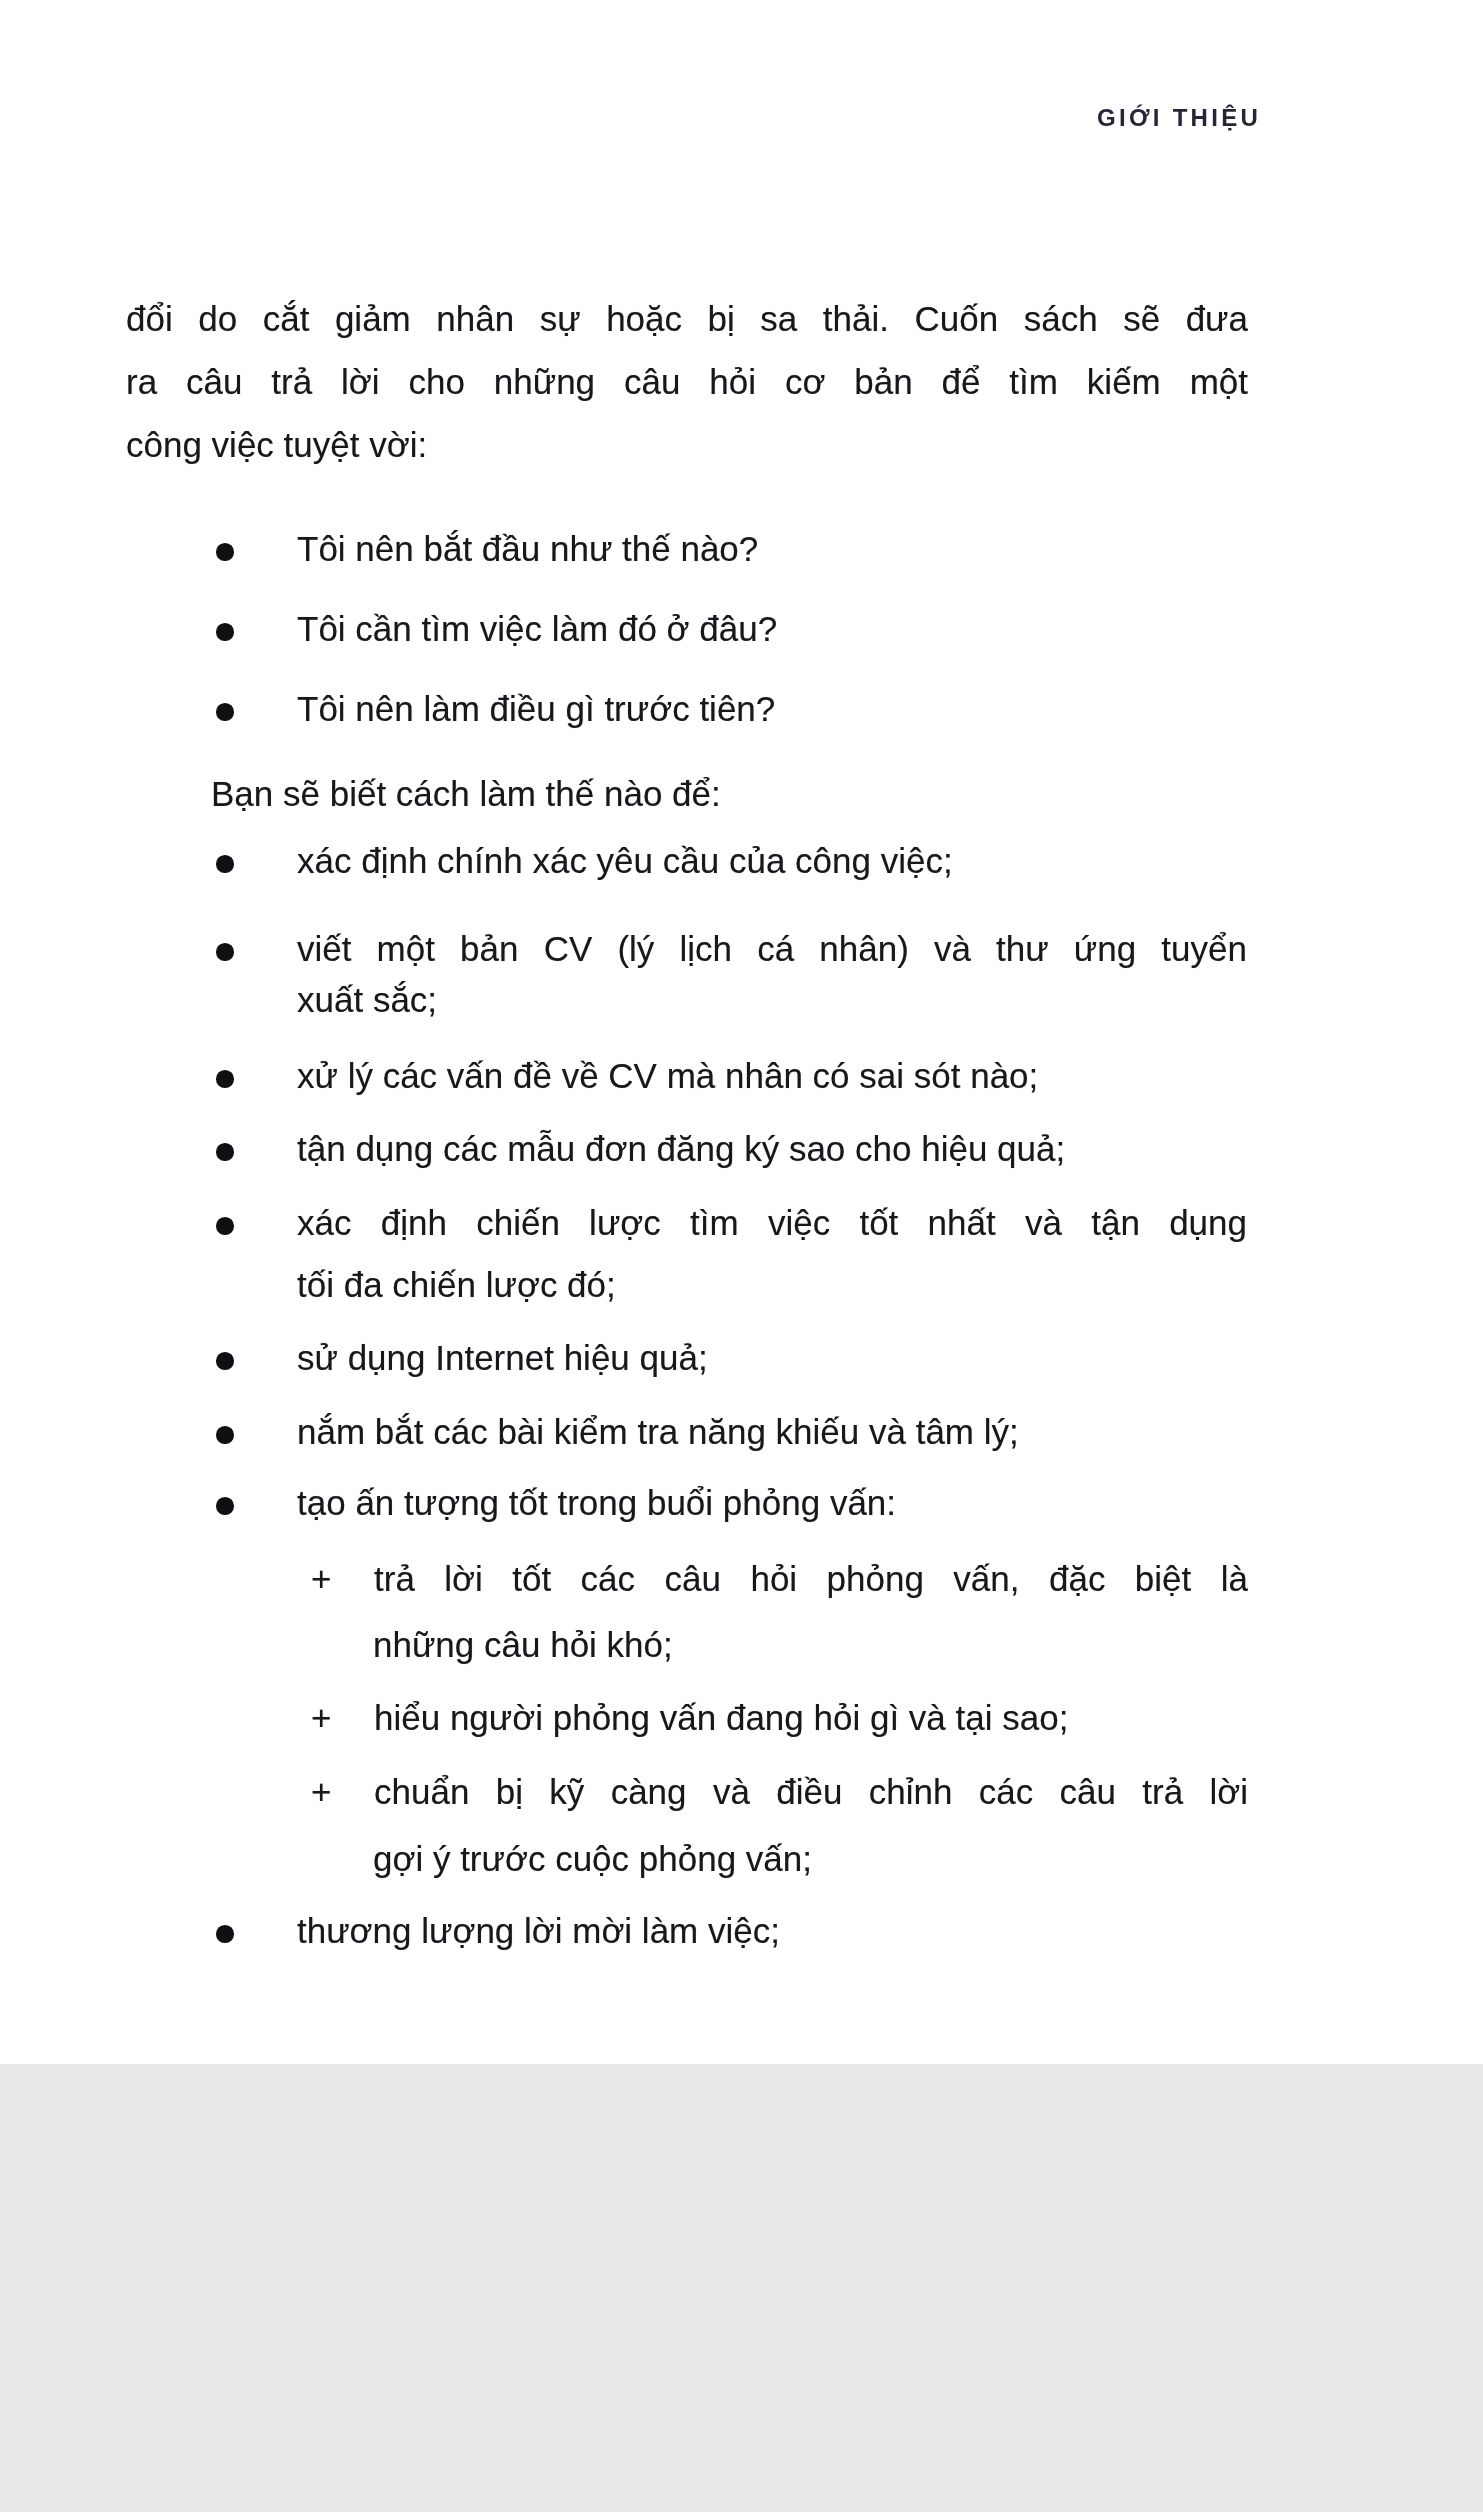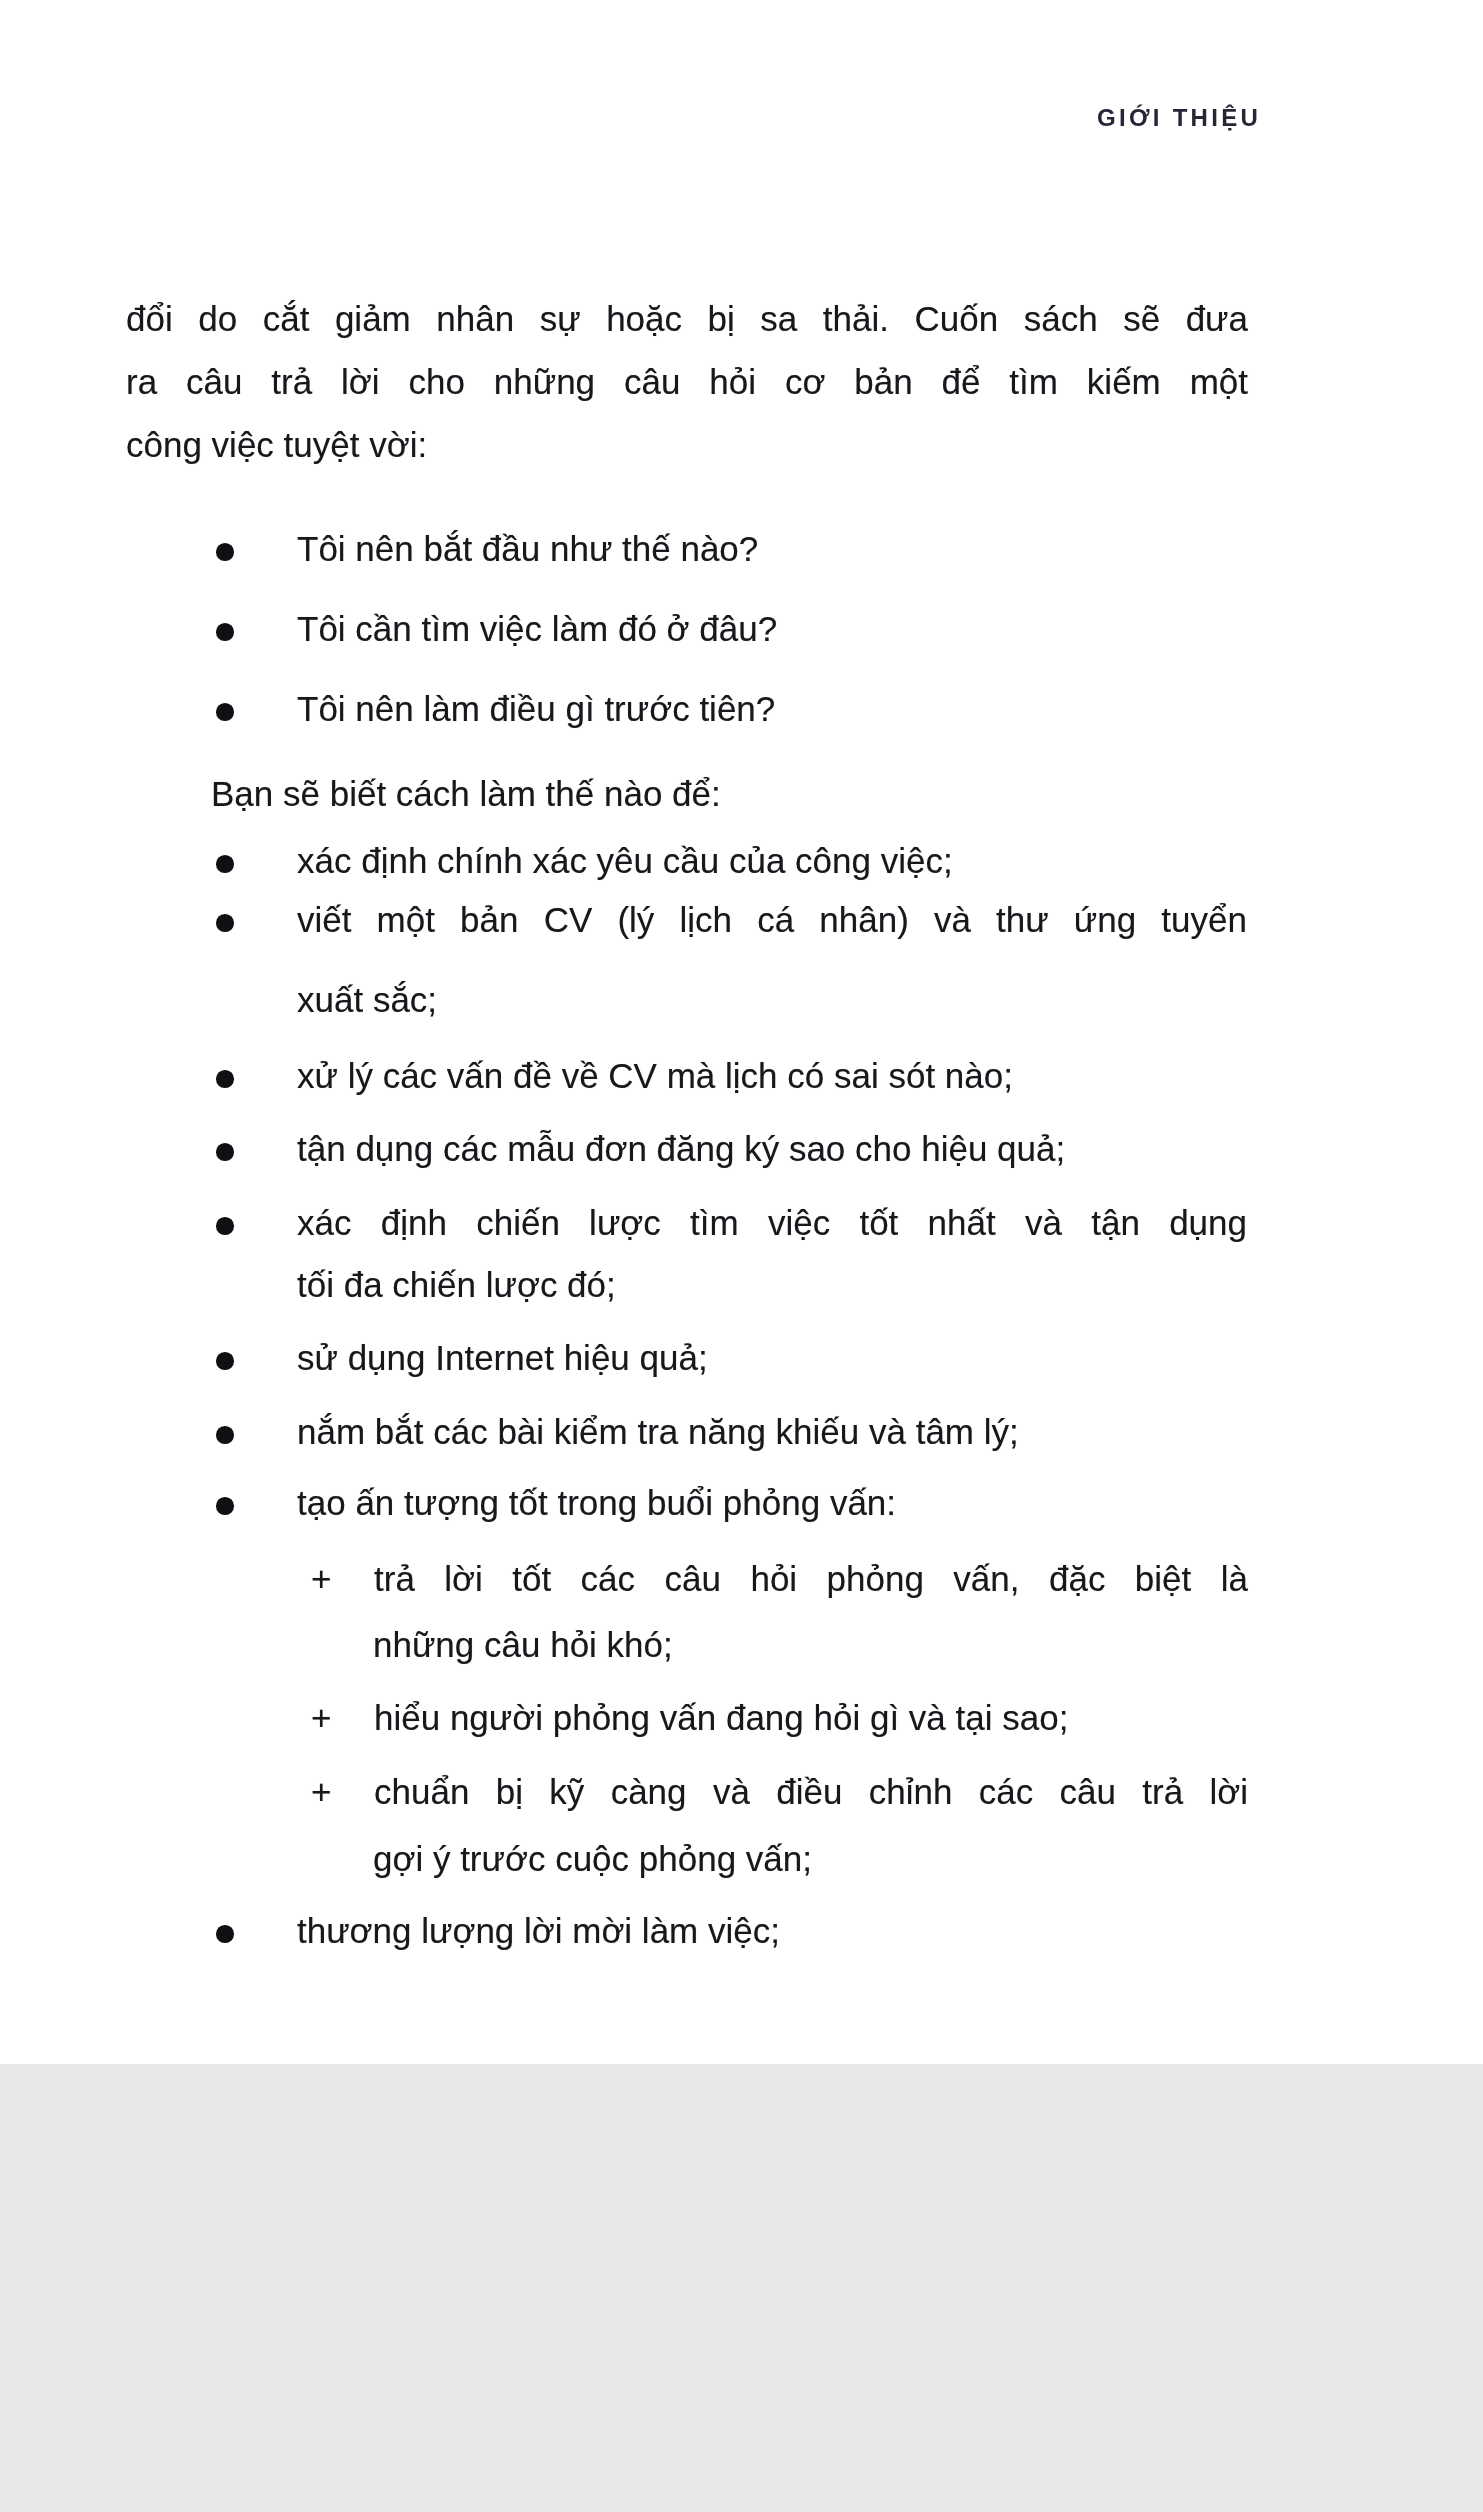--- a/index.html
+++ b/index.html
@@ -91,29 +91,29 @@
     <span class="txt">Tôi nên làm điều gì trước tiên?</span>
   </div>
 
   <div class="section-intro" style="top:761px">Bạn sẽ biết cách làm thế nào để:</div>
 
   <div class="li" style="top:840px">
     <span class="marker"><span class="dot"></span></span>
     <span class="txt">xác định chính xác yêu cầu của công việc;</span>
   </div>
 
-  <div class="li" style="top:899px">
+  <div class="li" style="top:928px">
     <span class="marker"><span class="dot"></span></span>
     <span class="txt just">viết một bản CV (lý lịch cá nhân) và thư ứng tuyển</span>
   </div>
   <div class="cont" style="top:979px">xuất sắc;</div>
 
   <div class="li" style="top:1055px">
     <span class="marker"><span class="dot"></span></span>
-    <span class="txt">xử lý các vấn đề về CV mà lịch có sai sót nào;</span>
+    <span class="txt">xử lý các vấn đề về CV mà nhân có sai sót nào;</span>
   </div>
 
   <div class="li" style="top:1128px">
     <span class="marker"><span class="dot"></span></span>
     <span class="txt">tận dụng các mẫu đơn đăng ký sao cho hiệu quả;</span>
   </div>
 
   <div class="li" style="top:1202px">
     <span class="marker"><span class="dot"></span></span>
     <span class="txt just">xác định chiến lược tìm việc tốt nhất và tận dụng</span>

